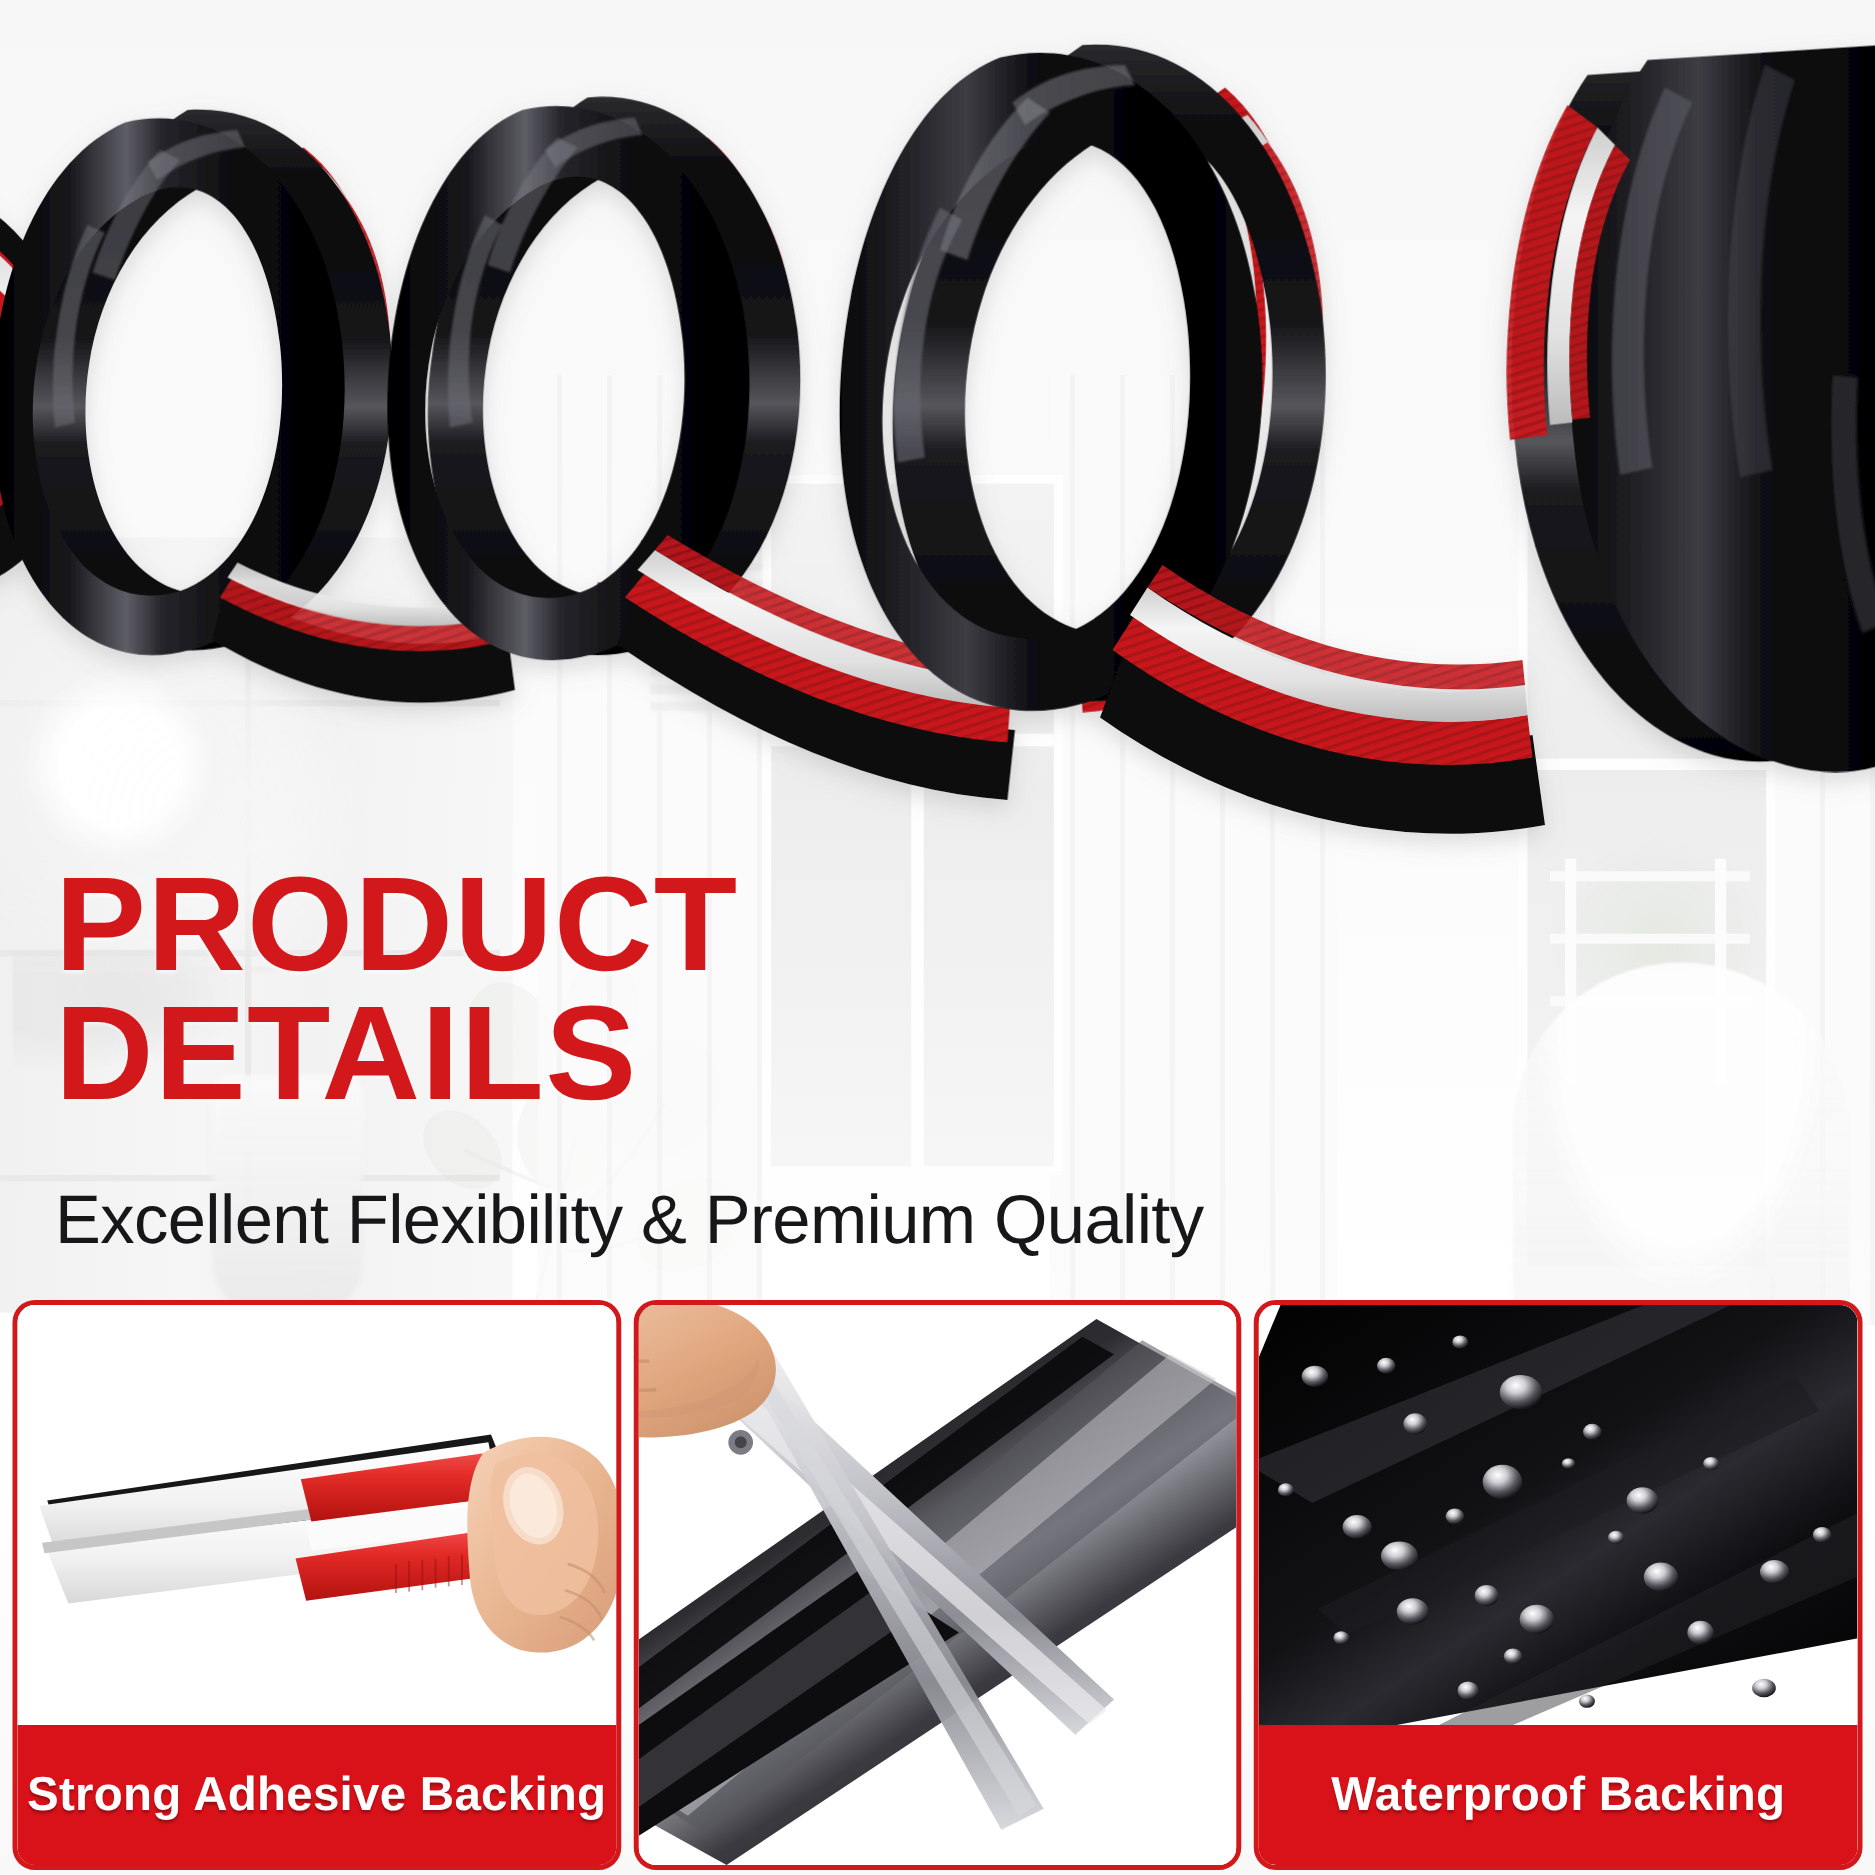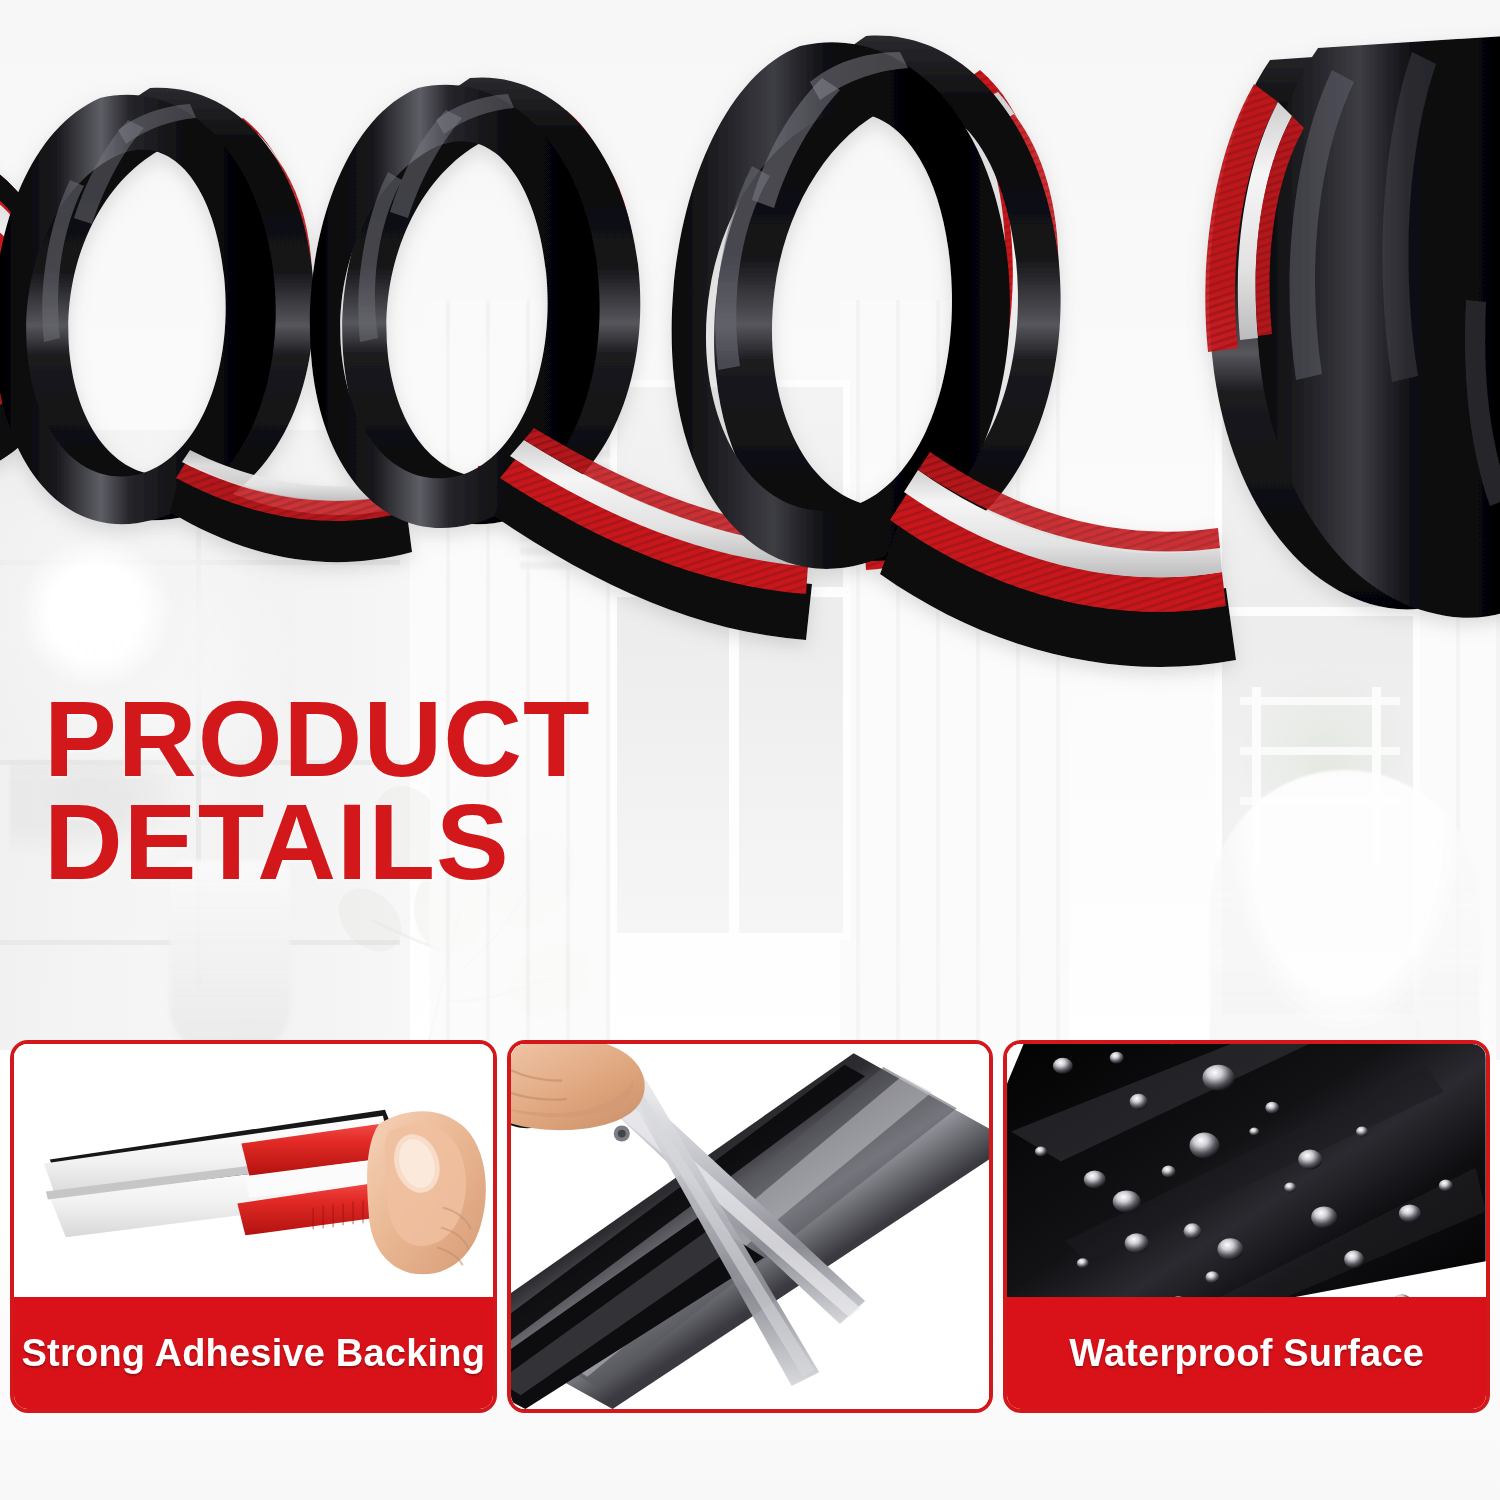--- a/index.html
+++ b/index.html
@@ -123,21 +123,21 @@
     font-size:55px;
     line-height:62px;
     color:#17171a;
     letter-spacing:-0.5px;
     white-space:nowrap;
   }
 
   
   .cards {
     position:absolute; left:10px; top:1040px;
-    width:1480px; height:373px;
+    width:1480px; height:456px;
     display:flex; gap:10px;
   }
   .card {
     position:relative;
     flex:1 1 0;
     border:4px solid #D3181C;
     border-radius:18px;
     background:#ffffff;
     overflow:hidden;
     display:flex; flex-direction:column;
@@ -382,20 +382,21 @@
         <path d="M 1412 52 C 1382 140 1374 268 1392 382 L 1418 376 C 1400 268 1408 146 1436 64 Z" fill="#4e4e57" opacity=".42" filter="url(#tinyBlur)"></path>
         <path d="M 1466 300 C 1462 380 1470 450 1490 506 L 1510 498 C 1490 444 1482 378 1486 302 Z" fill="#5c5c66" opacity=".38" filter="url(#tinyBlur)"></path>
       </g>
 
     </g>
   </svg>
 
   <div class="headline">PRODUCT
 DETAILS</div>
 
+  <div class="subhead">Excellent Flexibility &amp; Premium Quality</div>
 
   <div class="cards">
 
     <div class="card">
       <div class="card-photo">
         <svg viewBox="0 0 480 318" preserveAspectRatio="xMidYMid slice">
           <defs>
             <linearGradient id="skin1" x1="0" y1="0" x2="1" y2="1">
               <stop offset="0%" stop-color="#f6d2b8"></stop>
               <stop offset="45%" stop-color="#eab894"></stop>
@@ -576,17 +577,17 @@
             <ellipse cx="284" cy="176" rx="6" ry="5" fill="url(#drop3)"></ellipse>
             <ellipse cx="248" cy="120" rx="5" ry="4" fill="url(#drop3)"></ellipse>
             <ellipse cx="396" cy="290" rx="9" ry="7" fill="url(#drop3)"></ellipse>
             <ellipse cx="172" cy="292" rx="8" ry="7" fill="url(#drop3)"></ellipse>
             <ellipse cx="356" cy="120" rx="6" ry="5" fill="url(#drop3)"></ellipse>
             <ellipse cx="76" cy="252" rx="6" ry="5" fill="url(#drop3)"></ellipse>
             <ellipse cx="262" cy="300" rx="6" ry="5" fill="url(#drop3)"></ellipse>
           </g>
         </svg>
       </div>
-      <div class="card-caption">Waterproof Surface</div>
+      <div class="card-caption">Waterproof Backing</div>
     </div>
 
   </div>
 </div>
 
 </body></html>

